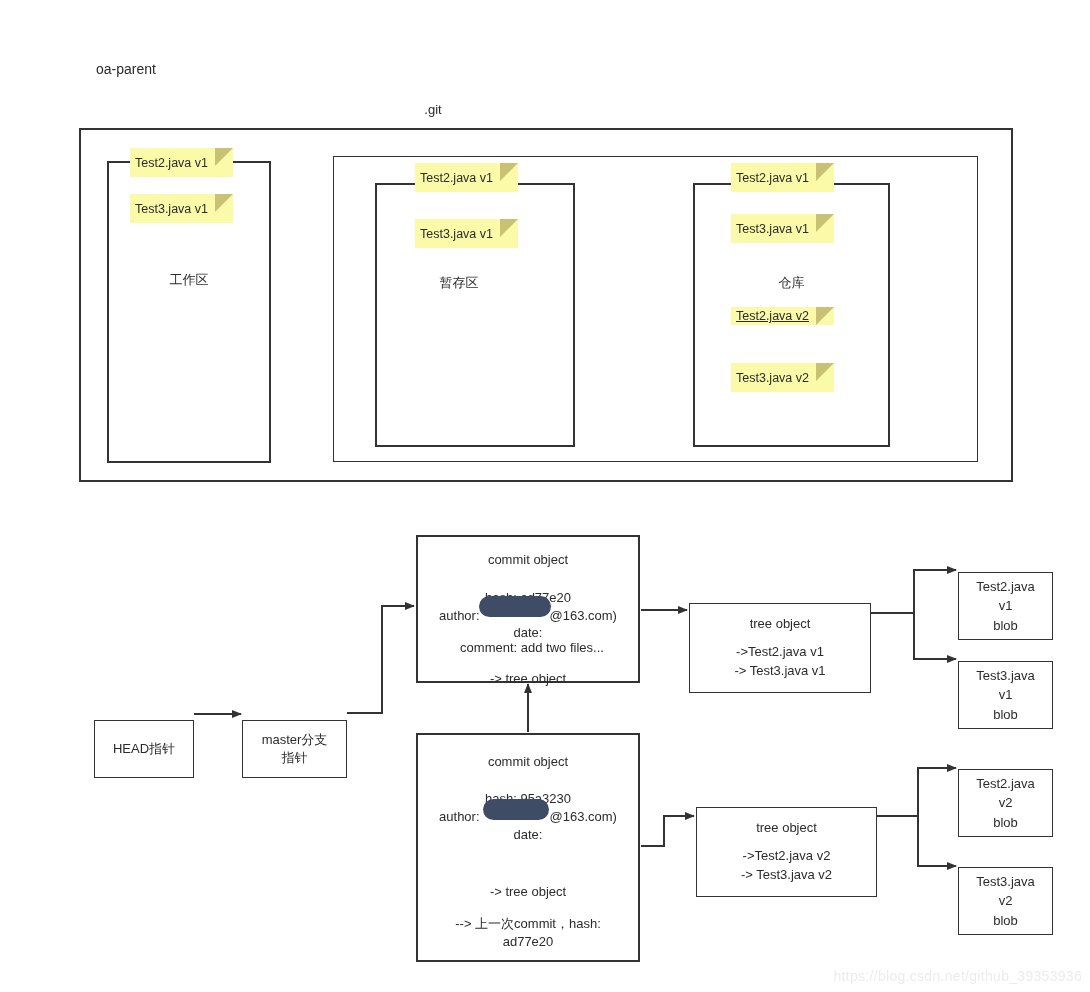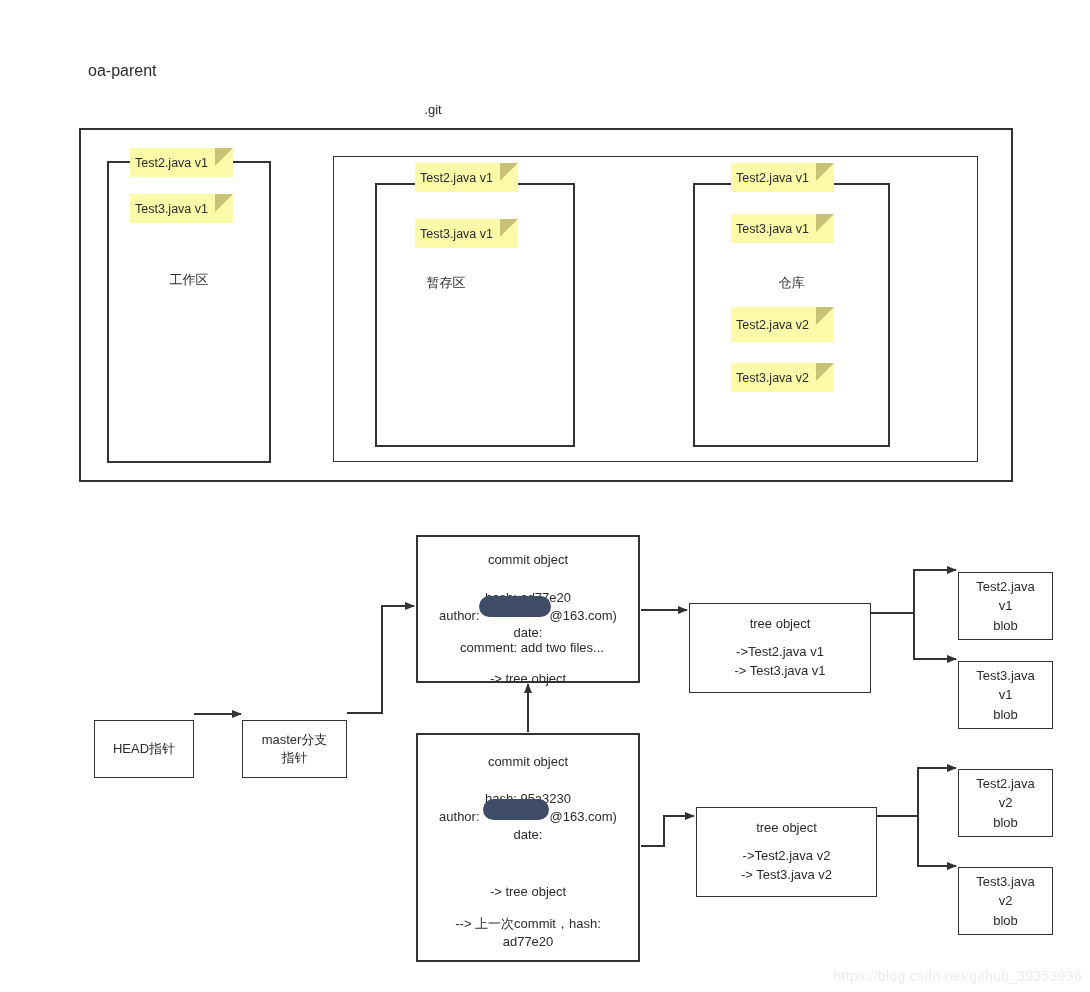--- a/index.html
+++ b/index.html
@@ -174,21 +174,21 @@
       <path d="M914,613 L914,659 L956,659" fill="none" stroke="#333333" stroke-width="2" marker-end="url(#ah)"></path>
     </g>
 
     <g>
       <path d="M877,816 L918,816" fill="none" stroke="#333333" stroke-width="2"></path>
       <path d="M918,816 L918,768 L956,768" fill="none" stroke="#333333" stroke-width="2" marker-end="url(#ah)"></path>
       <path d="M918,816 L918,866 L956,866" fill="none" stroke="#333333" stroke-width="2" marker-end="url(#ah)"></path>
     </g>
   </svg>
 
-  <div class="lbl left" style="left:88px; top:60px; font-size:16px;">oa-parent</div>
+  <div class="lbl left" style="left:96px; top:60px; font-size:14px;">oa-parent</div>
 
   <div class="box" style="left:79px; top:93px; width:934px; height:354px;"></div>
 
   <div class="box thin" style="left:333px; top:121px; width:645px; height:306px;"></div>
   <div class="lbl" style="left:373px; top:101px; width:120px;">.git</div>
 
   <div class="box" style="left:107px; top:126px; width:164px; height:302px;"></div>
   <div class="note" style="left:130px; top:148px; width:103px; height:29px;">
     <span class="fold2"></span>
     <span>Test2.java v1</span>
@@ -201,33 +201,33 @@
 
   <div class="box" style="left:375px; top:148px; width:200px; height:264px;"></div>
   <div class="note" style="left:415px; top:163px; width:103px; height:29px;">
     <span class="fold2"></span>
     <span>Test2.java v1</span>
   </div>
   <div class="note" style="left:415px; top:219px; width:103px; height:29px;">
     <span class="fold2"></span>
     <span>Test3.java v1</span>
   </div>
-  <div class="lbl" style="left:358px; top:274px; width:176px;">暂存区</div>
+  <div class="lbl" style="left:371px; top:274px; width:176px;">暂存区</div>
 
   <div class="box" style="left:693px; top:148px; width:197px; height:264px;"></div>
   <div class="note" style="left:731px; top:163px; width:103px; height:29px;">
     <span class="fold2"></span>
     <span>Test2.java v1</span>
   </div>
   <div class="note" style="left:731px; top:214px; width:103px; height:29px;">
     <span class="fold2"></span>
     <span>Test3.java v1</span>
   </div>
   <div class="lbl" style="left:693px; top:274px; width:197px;">仓库</div>
-  <div class="note" style="left:731px; top:307px; width:103px; height:35px;">
+  <div class="note" style="left:731px; top:307px; width:103px; height:18px;text-decoration:underline;">
     <span class="fold2"></span>
     <span>Test2.java v2</span>
   </div>
   <div class="note" style="left:731px; top:363px; width:103px; height:29px;">
     <span class="fold2"></span>
     <span>Test3.java v2</span>
   </div>
 
   <div class="box thin ptr-box" style="left:94px; top:685px; width:100px; height:58px;">
     <span>HEAD指针</span>

